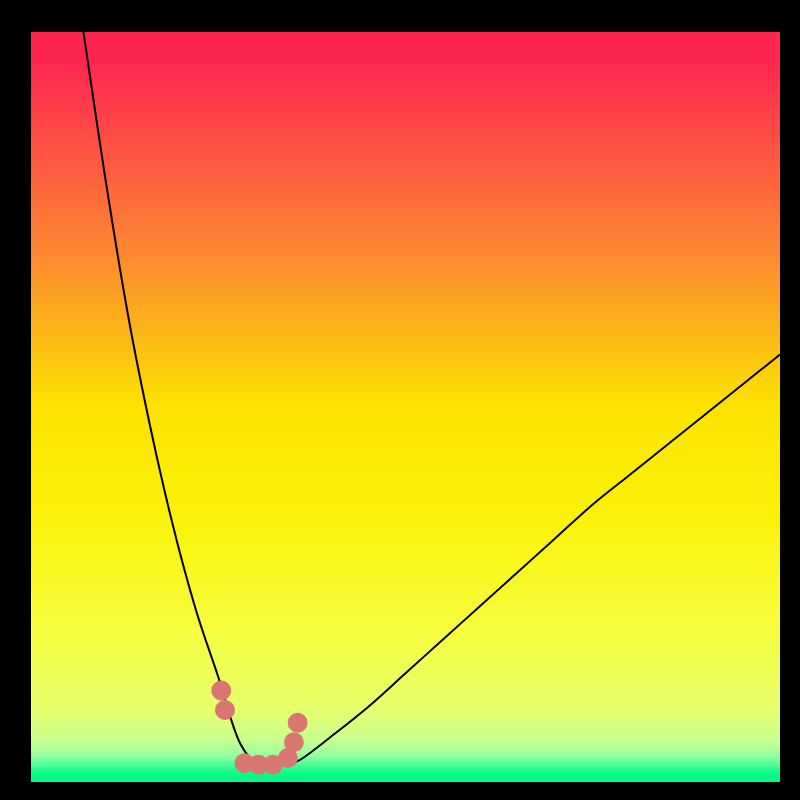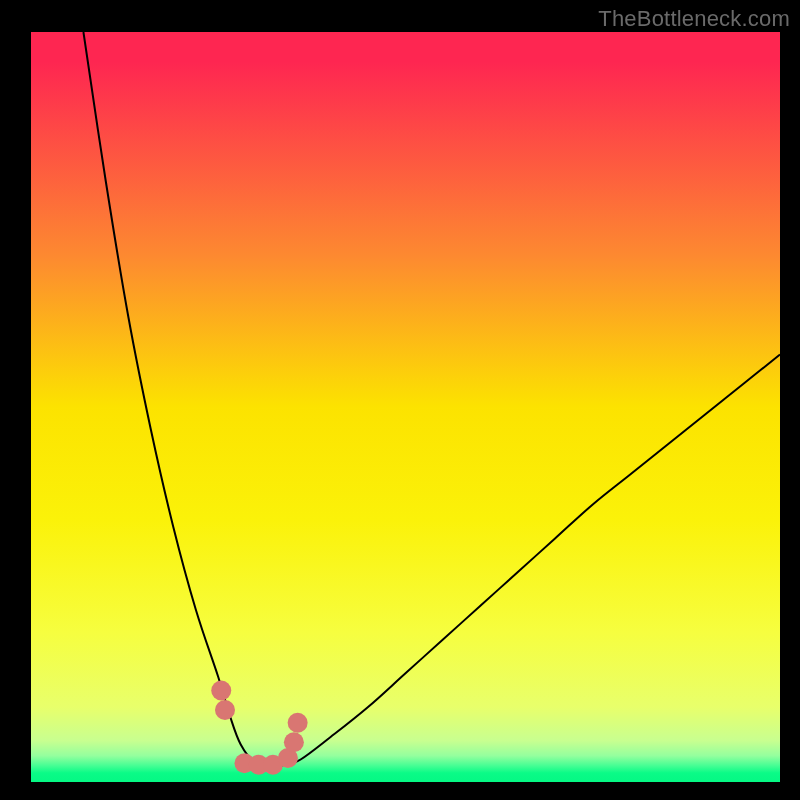--- a/index.html
+++ b/index.html
@@ -29,21 +29,20 @@
   svg {
     position: absolute;
     top: 0;
     left: 0;
   }
 </style>
 </head>
 <body>
 
 <div class="container">
-  <div class="watermark">TheBottleneck.com</div>
   <svg id="chart-svg" width="800" height="800" viewBox="0 0 800 800">
       <defs>
         <linearGradient id="bg-grad" x1="0" y1="0" x2="0" y2="1">
           <stop offset="0%" stop-color="#fe2651"></stop>
           <stop offset="4%" stop-color="#fe2651"></stop>
           <stop offset="30%" stop-color="#fd8a30"></stop>
           <stop offset="50%" stop-color="#fce300"></stop>
           <stop offset="65%" stop-color="#fbf209"></stop>
           <stop offset="80%" stop-color="#f6fe3f"></stop>
           <stop offset="90%" stop-color="#e8ff6b"></stop>

